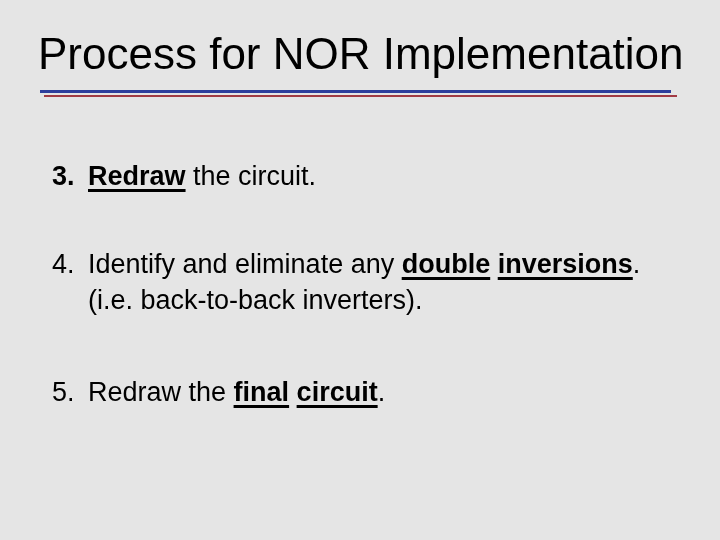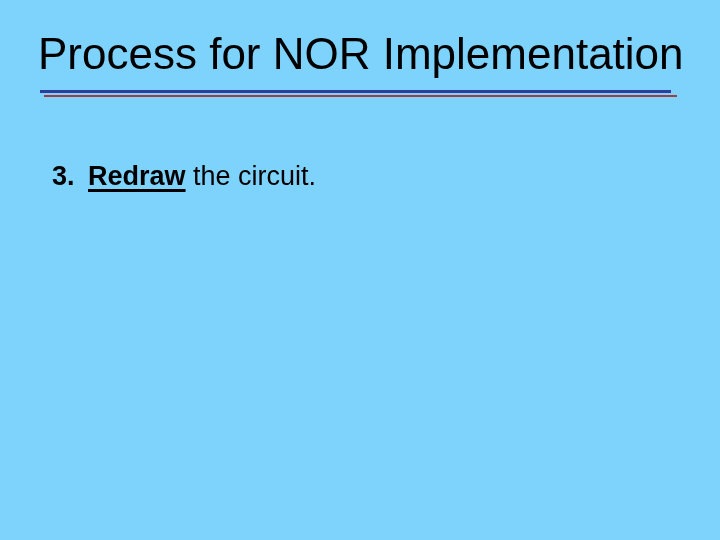--- a/index.html
+++ b/index.html
@@ -5,21 +5,21 @@
   :root {
     --sep-blue: #2e3e9c;
     --sep-red: #a23b44;
   }
   * { margin: 0; padding: 0; box-sizing: border-box; }
   html, body { background: #ffffff; }
   .slide {
     position: relative;
     width: 720px;
     height: 540px;
-    background: #7dd3fc;
+    background: #e5e5e5;
     overflow: hidden;
     font-family: "Liberation Sans", "DejaVu Sans", sans-serif;
     color: #000000;
   }
   .slide-title {
     position: absolute;
     left: 38px;
     top: 29px;
     font-size: 44px;
     line-height: 1.15;
@@ -96,16 +96,18 @@
 
   <div class="slide-title">Process for NOR Implementation</div>
 
   <div>
     <div class="sep-blue"></div>
     <div class="sep-red"></div>
   </div>
 
   <div class="item item-3"><span class="num bold">3.</span><span class="seg bu">Redraw</span><span class="seg"> the circuit.</span></div>
 
+  <div class="item item-4"><span class="num">4.</span><span class="seg">Identify and eliminate any </span><span class="seg bu">double</span><span class="seg sp"> </span><span class="seg bu">inversions</span><span class="seg">.</span><br><span class="seg">(i.e. back-to-back inverters).</span></div>
 
+  <div class="item item-5"><span class="num">5.</span><span class="seg">Redraw the </span><span class="seg bu">final</span><span class="seg sp"> </span><span class="seg bu">circuit</span><span class="seg">.</span></div>
 
 
 </div>
 
 </body></html>

